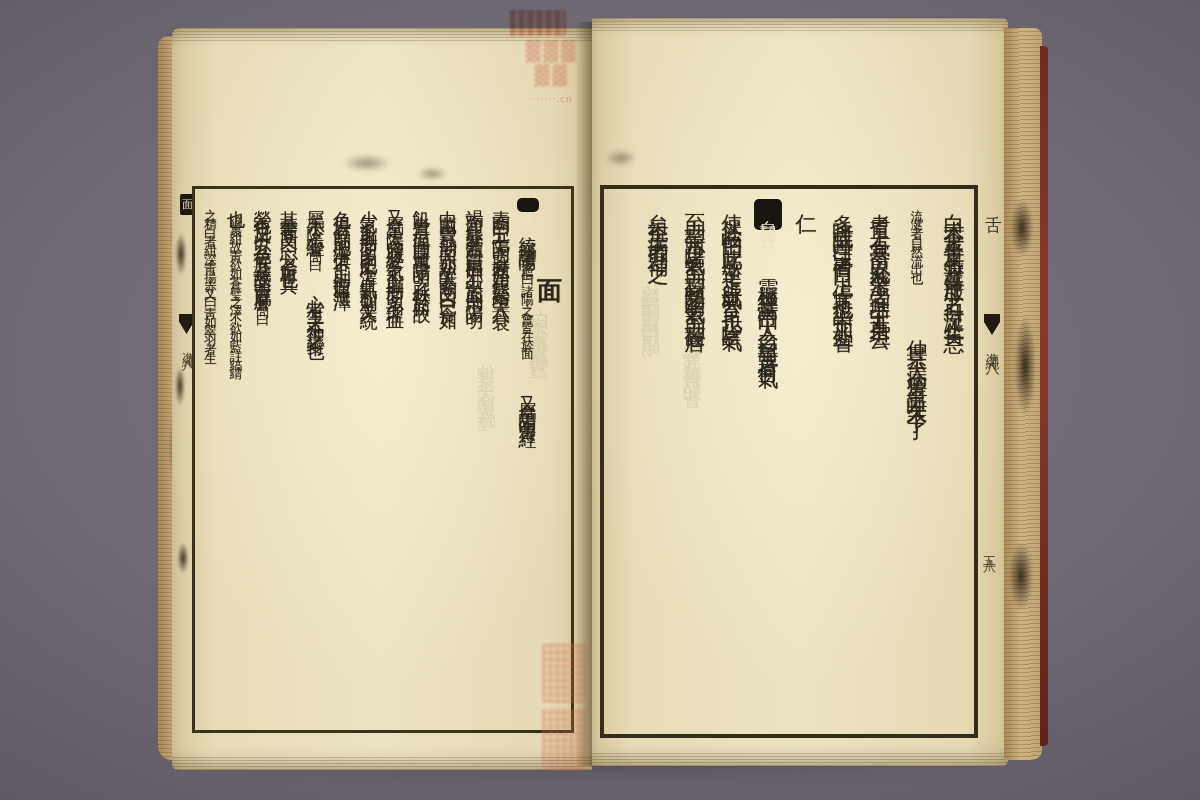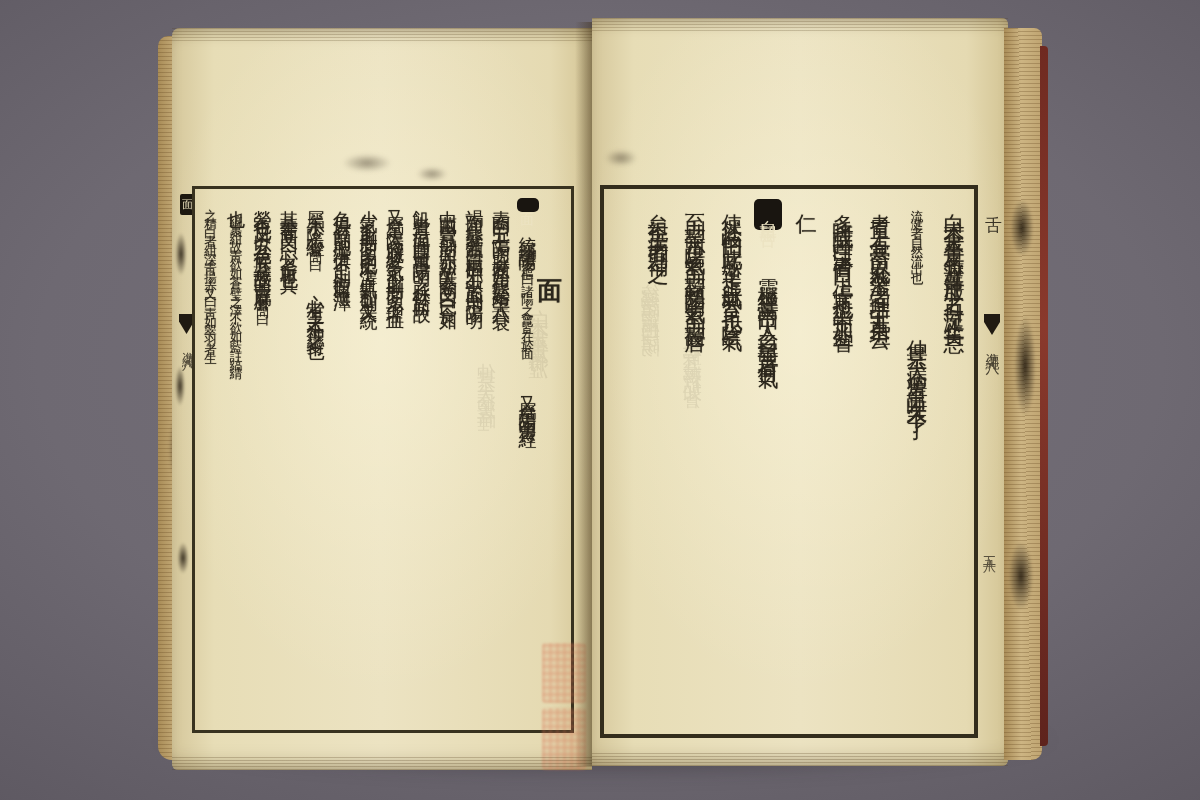--- a/index.html
+++ b/index.html
@@ -162,13 +162,19 @@
       </div>
   </div>
 
   <div class="edge-stack right">
     <div class="blob" style="left:2px;top:160px;width:32px;height:80px;"></div>
     <div class="blob" style="left:6px;top:268px;width:30px;height:140px;"></div>
     <div class="blob" style="left:0px;top:500px;width:34px;height:96px;"></div>
   </div>
   <div class="cover-sliver"></div>
 
+  <div id="watermark">
+    <div class="wm-seal"></div>
+    <div class="wm-row r1">▓▓▓</div>
+    <div class="wm-row r2">▓▓</div>
+    <div class="wm-caption">·······.cn</div>
+  </div>
 </div>
 
 </body></html>

